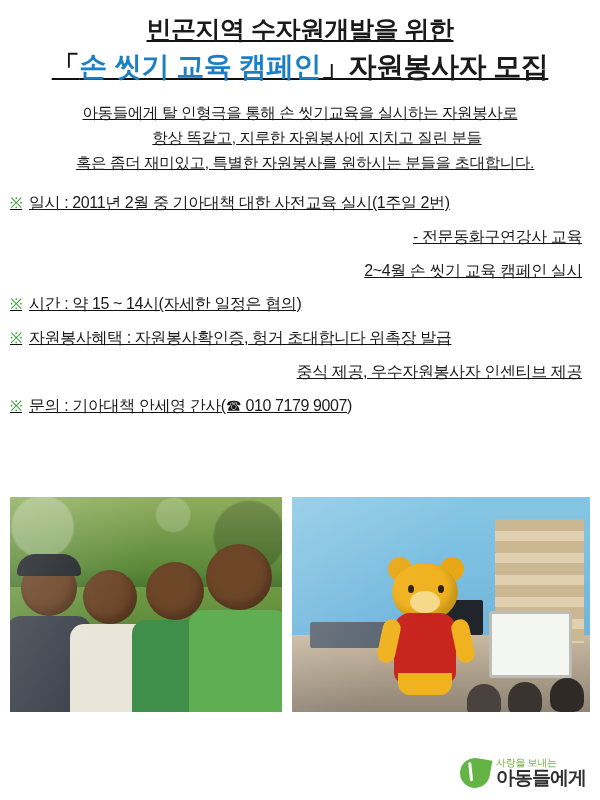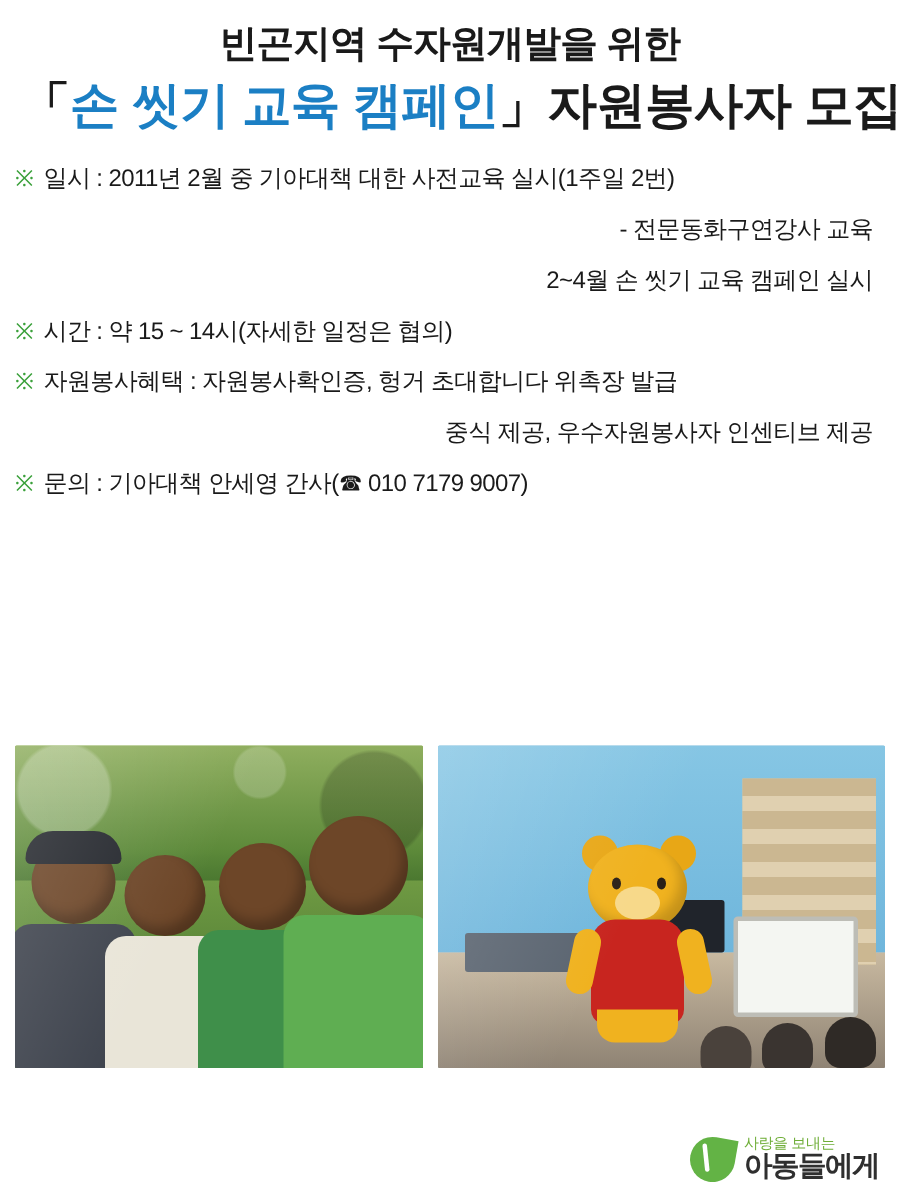--- a/index.html
+++ b/index.html
@@ -13,36 +13,37 @@
     font-family: "Liberation Sans", sans-serif;
     color: #111111;
     overflow: hidden;
     position: relative;
   }
   .poster {
     width: 600px;
     height: 800px;
     position: relative;
     box-sizing: border-box;
+    text-decoration: underline;
   }
 
   
   .title-block {
     padding: 14px 14px 0 14px;
     text-align: center;
   }
   .title-line1 {
     font-size: 25px;
     font-weight: bold;
     letter-spacing: -0.5px;
     line-height: 1.25;
     color: #1a1a1a;
   }
   .title-line2 {
-    font-size: 33px;
+    font-size: 28px;
     font-weight: bold;
     letter-spacing: -0.5px;
     line-height: 1.3;
     margin-top: 4px;
     color: #1a1a1a;
     white-space: nowrap;
   }
   .title-highlight {
     color: #1b7fc4;
   }
@@ -289,20 +290,25 @@
 </head>
 <body>
 
 <div class="poster">
 
   <div class="title-block">
     <div class="title-line1">빈곤지역 수자원개발을 위한</div>
     <div class="title-line2"><span>「</span><span class="title-highlight">손 씻기 교육 캠페인</span><span>」자원봉사자 모집</span></div>
   </div>
 
+  <div class="intro">
+    <div class="l1">아동들에게 탈 인형극을 통해 손 씻기교육을 실시하는 자원봉사로</div>
+    <div class="l2">항상 똑같고, 지루한 자원봉사에 지치고 질린 분들</div>
+    <div class="l3">혹은 좀더 재미있고, 특별한 자원봉사를 원하시는 분들을 초대합니다.</div>
+  </div>
 
   <div class="info">
 
     <div class="info-row">
       <span class="mark">※</span>
       <span class="info-text">일시 : 2011년 2월 중 기아대책 대한 사전교육 실시(1주일 2번)</span>
     </div>
     <div class="sub-row sub-indent-1">- 전문동화구연강사 교육</div>
     <div class="sub-row sub-indent-2">2~4월 손 씻기 교육 캠페인 실시</div>
 

